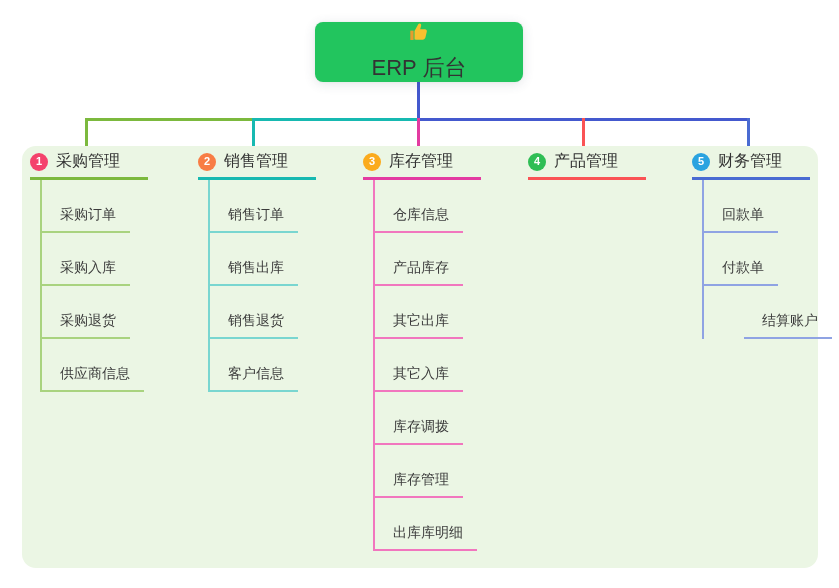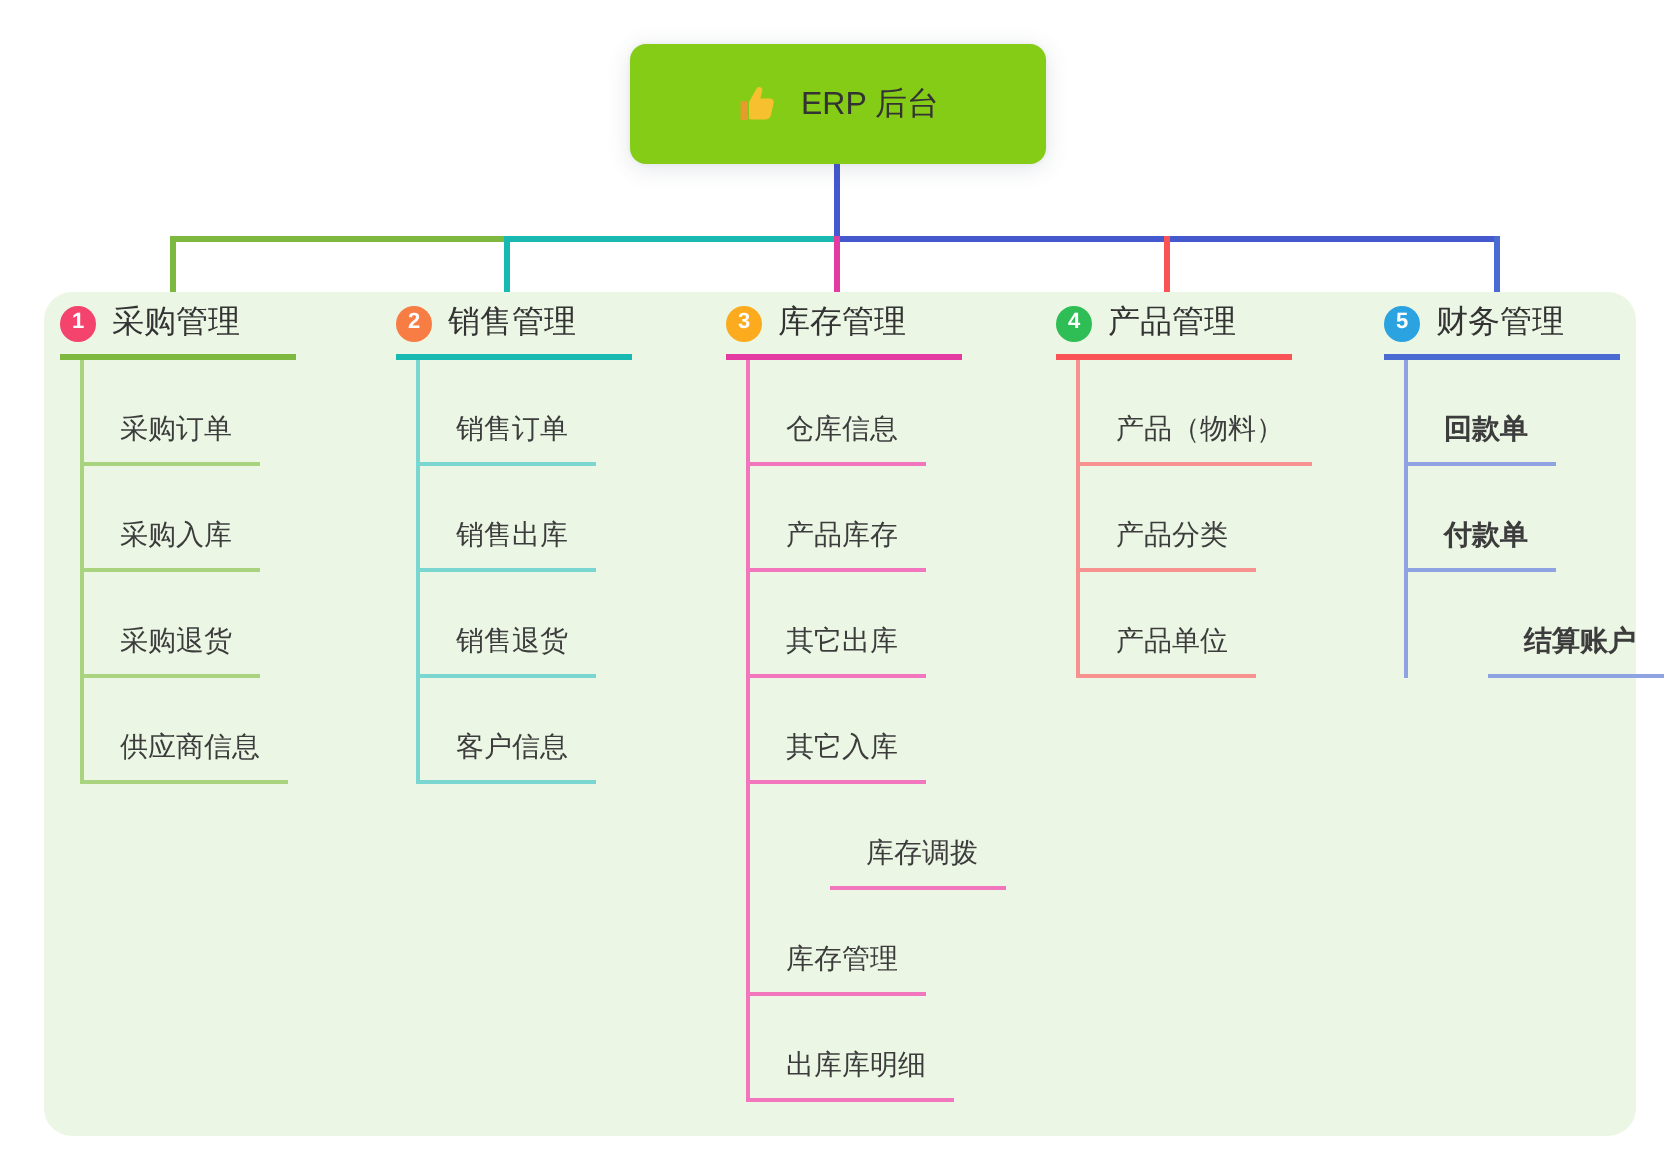--- a/index.html
+++ b/index.html
@@ -3,24 +3,24 @@
 <meta charset="utf-8">
 <style>
   html,body{margin:0;padding:0;background:#fff;}
   .page{
     position:relative;width:839px;height:588px;overflow:hidden;background:#ffffff;
     font-family:"Liberation Sans","DejaVu Sans",sans-serif;color:#333;
   }
   
   .root-card{
     position:absolute;left:315px;top:22px;width:208px;height:60px;
-    background:#84cc16;border-radius:8px;
+    background:#22c55e;border-radius:8px;
     box-shadow:0 2px 12px rgba(60,70,90,.14),0 0 2px rgba(60,70,90,.08);
     display:flex;align-items:center;justify-content:center;gap:10px;
-    font-size:16px;font-weight:500;color:#333;cursor:pointer;z-index:3;
+    font-size:22px;font-weight:500;color:#333;cursor:pointer;z-index:3;flex-direction:column;
   }
   .root-icon{display:inline-flex;align-items:center;}
   
   .line{position:absolute;z-index:1;}
   
   .panel{
     position:absolute;left:22px;top:146px;width:796px;height:422px;
     border-radius:14px;z-index:0;
   }
   
@@ -141,59 +141,46 @@
 
   <li class="child">
     <span class="child-label" style="border-bottom-color: rgb(241, 118, 190);">其它出库</span>
   </li>
 
   <li class="child">
     <span class="child-label" style="border-bottom-color: rgb(241, 118, 190);">其它入库</span>
   </li>
 
   <li class="child">
-    <span class="child-label" style="border-bottom-color: rgb(241, 118, 190); margin-left: 40px;">库存调拨</span>
+    <span class="child-label" style="border-bottom-color: rgb(241, 118, 190);">库存调拨</span>
   </li>
 
   <li class="child">
     <span class="child-label" style="border-bottom-color: rgb(241, 118, 190);">库存管理</span>
   </li>
 
   <li class="child">
     <span class="child-label" style="border-bottom-color: rgb(241, 118, 190);">出库库明细</span>
   </li>
 </ul>
   </div>
 
   <div class="branch" style="left: 528px;">
     <div class="branch-header" style="border-bottom-color: rgb(250, 83, 85);">
       <span class="badge" style="background: rgb(47, 190, 85);">4</span>
       <span class="branch-label">产品管理</span>
     </div>
-    <ul class="children" style="border-left-color: rgb(248, 146, 144);">
-  <li class="child">
-    <span class="child-label" style="border-bottom-color: rgb(248, 146, 144);">产品（物料）</span>
-  </li>
-
-  <li class="child">
-    <span class="child-label" style="border-bottom-color: rgb(248, 146, 144);">产品分类</span>
-  </li>
-
-  <li class="child">
-    <span class="child-label" style="border-bottom-color: rgb(248, 146, 144);">产品单位</span>
-  </li>
-</ul>
   </div>
 
   <div class="branch" style="left: 692px;">
     <div class="branch-header" style="border-bottom-color: rgb(74, 107, 210);">
       <span class="badge" style="background: rgb(42, 163, 224);">5</span>
       <span class="branch-label">财务管理</span>
     </div>
-    <ul class="children" style="border-left-color: rgb(143, 163, 227); font-weight: bold;">
+    <ul class="children" style="border-left-color: rgb(143, 163, 227);">
   <li class="child">
     <span class="child-label" style="border-bottom-color: rgb(143, 163, 227);">回款单</span>
   </li>
 
   <li class="child">
     <span class="child-label" style="border-bottom-color: rgb(143, 163, 227);">付款单</span>
   </li>
 
   <li class="child">
     <span class="child-label" style="border-bottom-color: rgb(143, 163, 227); margin-left: 40px;">结算账户</span>

